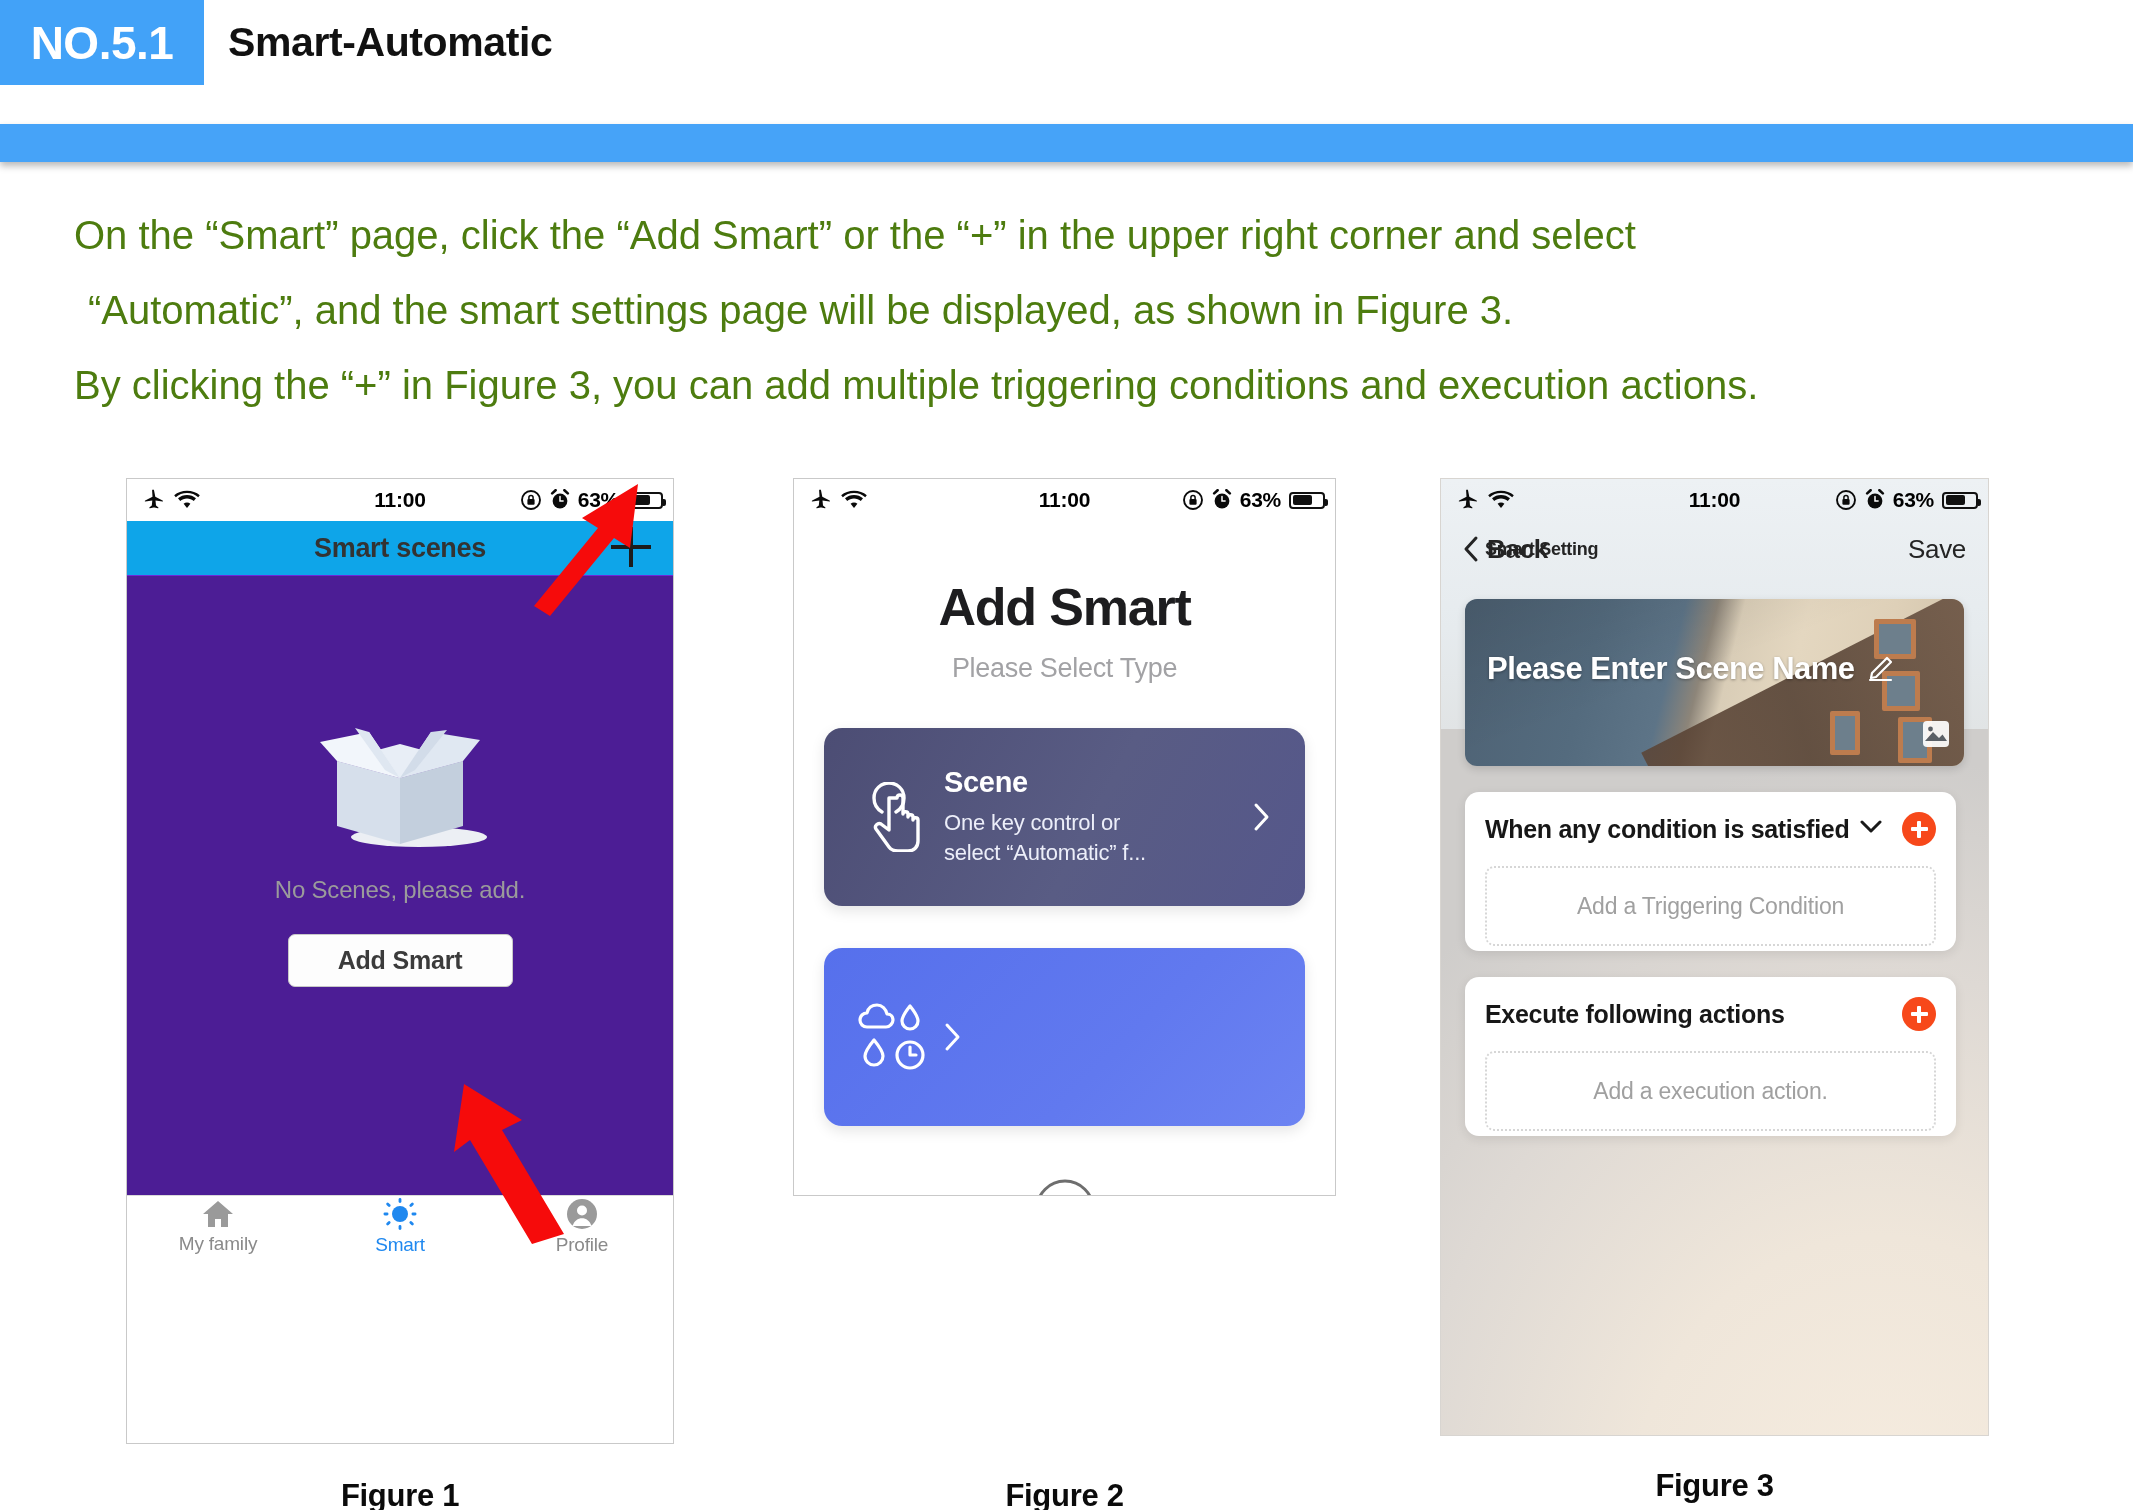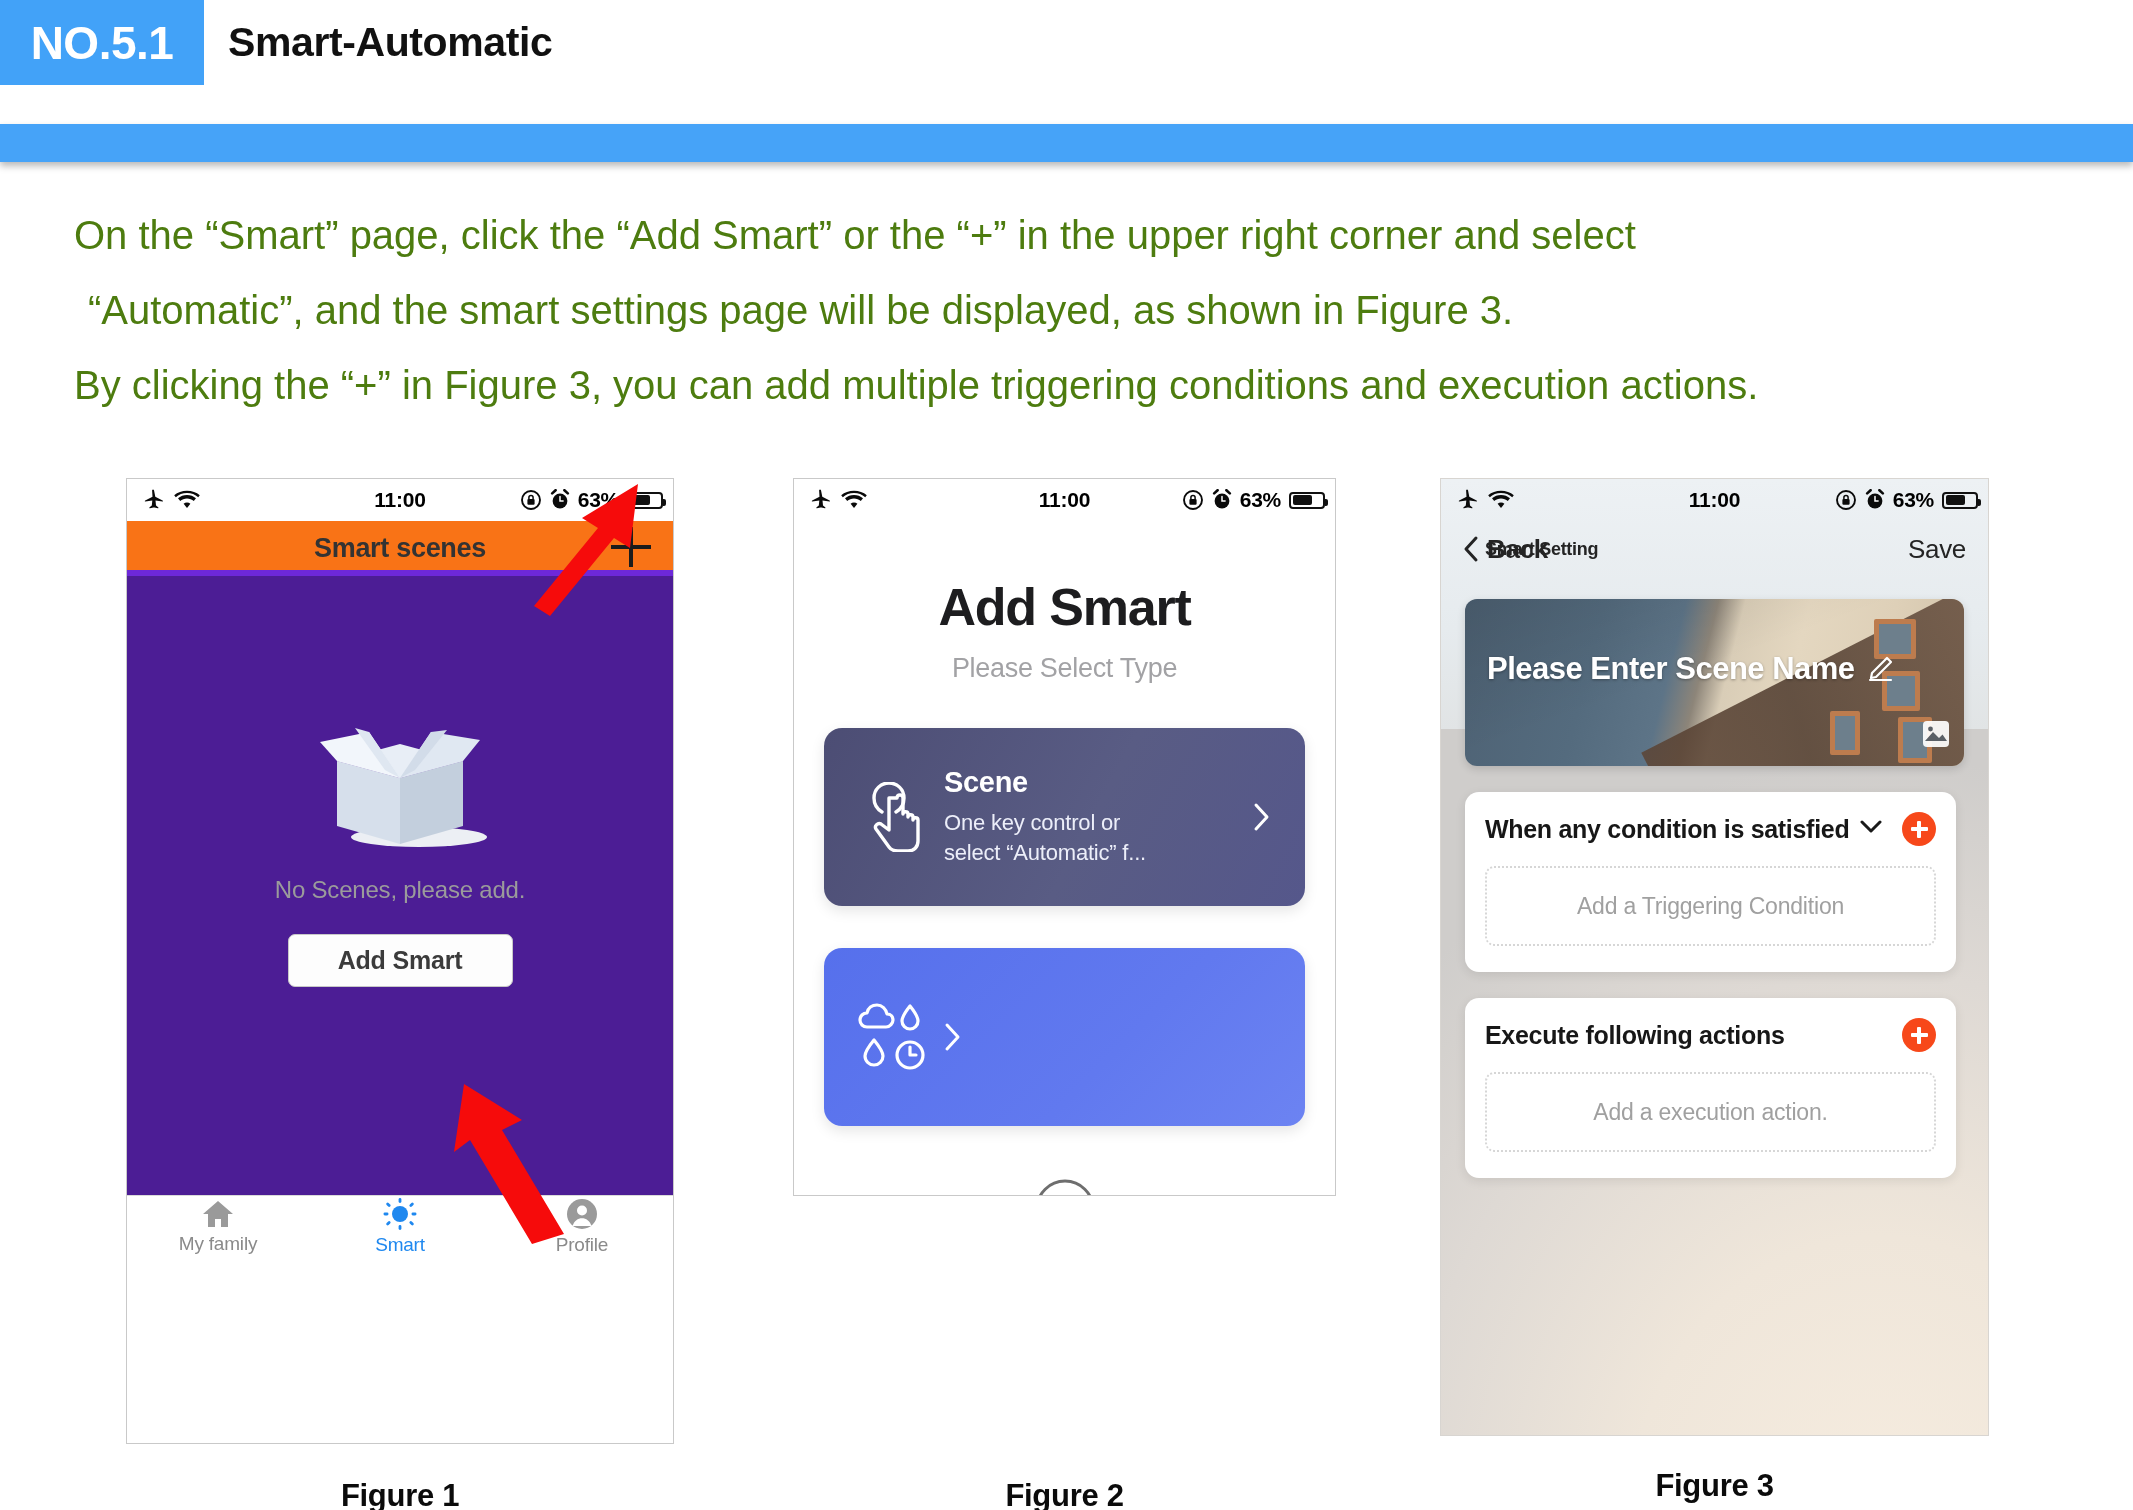--- a/index.html
+++ b/index.html
@@ -56,22 +56,22 @@
               font-size:21px; font-weight:bold; color:#000; letter-spacing:-0.2px; }
   .sb-right { position:absolute; right:10px; top:0; height:42px; display:flex; align-items:center; gap:8px; }
   .sb-pct { font-size:21px; font-weight:600; color:#000; letter-spacing:-0.3px; }
   .batt { position:relative; width:36px; height:17px; border:2px solid #111; border-radius:4px; }
   .batt::after { content:""; position:absolute; right:-5px; top:5px; width:3px; height:7px;
                  background:#111; border-radius:0 2px 2px 0; }
   .batt i { position:absolute; left:1.5px; top:1.5px; bottom:1.5px; width:62%;
             background:#111; border-radius:2px; display:block; }
 
   
-  .f1-nav { position:relative; height:55px; background:#f97316;
-            border-bottom:6px solid #6d28d9; }
+  .f1-nav { position:relative; height:55px; background:#0ea5e9;
+            border-bottom:1px solid #6d28d9; }
   .f1-nav-title { position:absolute; left:0; right:0; top:0; height:55px;
                   display:flex; align-items:center; justify-content:center;
                   font-size:27px; font-weight:bold; color:#333; letter-spacing:-0.3px; }
   .f1-plus { position:absolute; right:22px; top:6px; width:40px; height:40px; }
   .f1-plus::before, .f1-plus::after { content:""; position:absolute; background:#1c1c1c; }
   .f1-plus::before { left:0; top:18px; width:40px; height:3.5px; }
   .f1-plus::after  { top:0; left:18px; height:40px; width:3.5px; }
 
   .f1-body { position:relative; background:#4c1d95; height:619px; }
   .f1-empty { position:absolute; left:0; right:0; top:128px; display:flex;
@@ -135,21 +135,21 @@
   .f3-roof { position:absolute; right:-6px; top:-14px; width:74%; height:128%;
              background:linear-gradient(100deg,#5c4434 0%,#4d392c 40%,#6a5140 100%);
              transform: rotate(-27deg); transform-origin: 100% 0; opacity:.85; }
   .f3-win { position:absolute; background:#6d7f8c; border:5px solid #bd7c4e; border-radius:2px; }
   .f3-hero-name { position:absolute; left:22px; top:52px; display:flex; align-items:center; gap:12px;
                   font-size:31px; font-weight:bold; color:#fff; letter-spacing:-0.5px;
                   text-shadow:0 1px 3px rgba(0,0,0,.35); z-index:4; }
   .f3-img-badge { position:absolute; right:14px; bottom:14px; z-index:4; }
 
   .f3-card { position:relative; margin:26px 32px 0 24px; background:#fff;
-             border-radius:14px; padding:20px 20px 26px 20px; z-index:3;
+             border-radius:14px; padding:20px 20px 5px 20px; z-index:3;
              box-shadow:0 3px 11px rgba(0,0,0,.09);text-align:right; }
   .f3-card-hd { display:flex; align-items:center; }
   .f3-card-ttl { font-size:25px; font-weight:bold; color:#171717; letter-spacing:-0.3px; }
   .f3-chev-dn { margin-left:11px; }
   .f3-plus { margin-left:auto; width:34px; height:34px; border-radius:50%;
              background:#f7481a; display:flex; align-items:center; justify-content:center; }
   .f3-plus::before, .f3-plus::after { content:""; position:absolute; background:#fff; border-radius:1px; }
   .f3-plus::before { width:17px; height:3.5px; }
   .f3-plus::after  { width:3.5px; height:17px; }
   .f3-drop { margin-top:20px; height:80px; border:2px dotted #d6d6d6; border-radius:9px;

